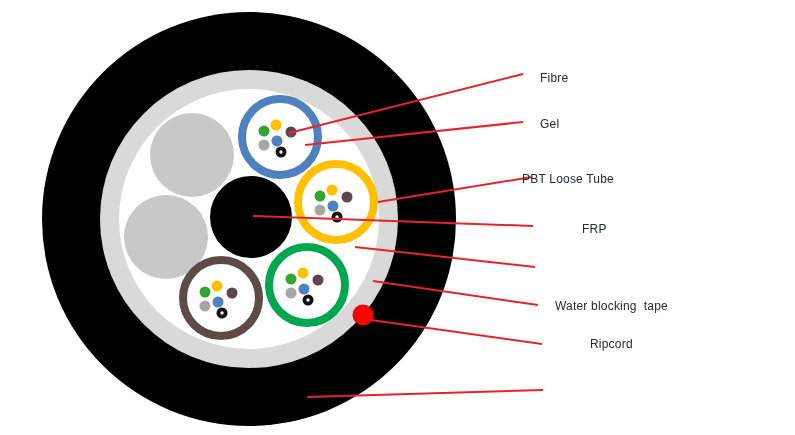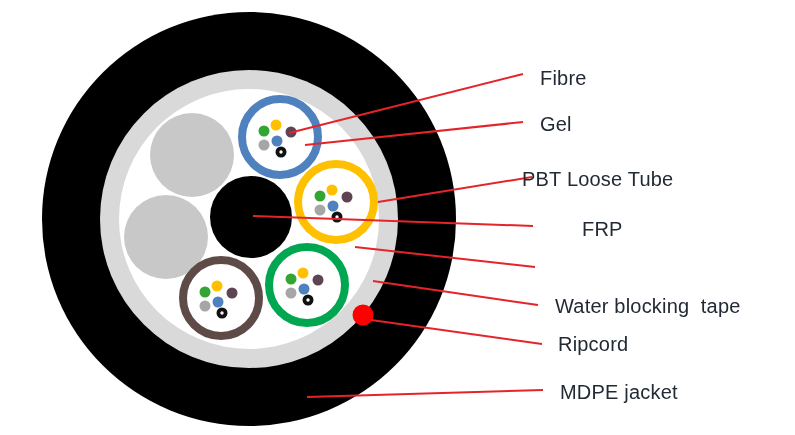--- a/index.html
+++ b/index.html
@@ -15,34 +15,34 @@
     background: #ffffff;
     overflow: hidden;
   }
   .stage svg {
     position: absolute;
     left: 0;
     top: 0;
   }
   .label {
     position: absolute;
-    font-size: 20px;
+    font-size: 12px;
     line-height: 24px;
     font-weight: 400;
     color: #222A35;
     white-space: pre;
     letter-spacing: 0.2px;
   }
   .lbl-fibre    { left: 540px; top: 66px; }
   .lbl-gel      { left: 540px; top: 112px; }
   .lbl-pbt      { left: 522px; top: 167px; }
   .lbl-frp      { left: 582px; top: 217px; }
   .lbl-flooding { left: 553px; top: 258px; }
   .lbl-water    { left: 555px; top: 294px; text-align: right; }
-  .lbl-ripcord  { left: 558px; top: 332px; }
+  .lbl-ripcord  { left: 590px; top: 332px; }
   .lbl-mdpe     { left: 560px; top: 380px; }
 </style>
 </head>
 <body>
 
 <div class="stage">
 
   <svg width="795" height="435" viewBox="0 0 795 435">
 
     <defs>
@@ -87,15 +87,14 @@
     <line x1="371" y1="320" x2="542" y2="344" stroke-width="2" stroke="#E5242A"></line>
     <line x1="307" y1="397" x2="543" y2="390" stroke-width="2" stroke="#E5242A"></line>
   </svg>
 
   <div class="label lbl-fibre">Fibre</div>
   <div class="label lbl-gel">Gel</div>
   <div class="label lbl-pbt">PBT Loose Tube</div>
   <div class="label lbl-frp">FRP</div>
   <div class="label lbl-water">Water blocking  tape</div>
   <div class="label lbl-ripcord">Ripcord</div>
-  <div class="label lbl-mdpe">MDPE jacket</div>
 
 </div>
 
 </body></html>

